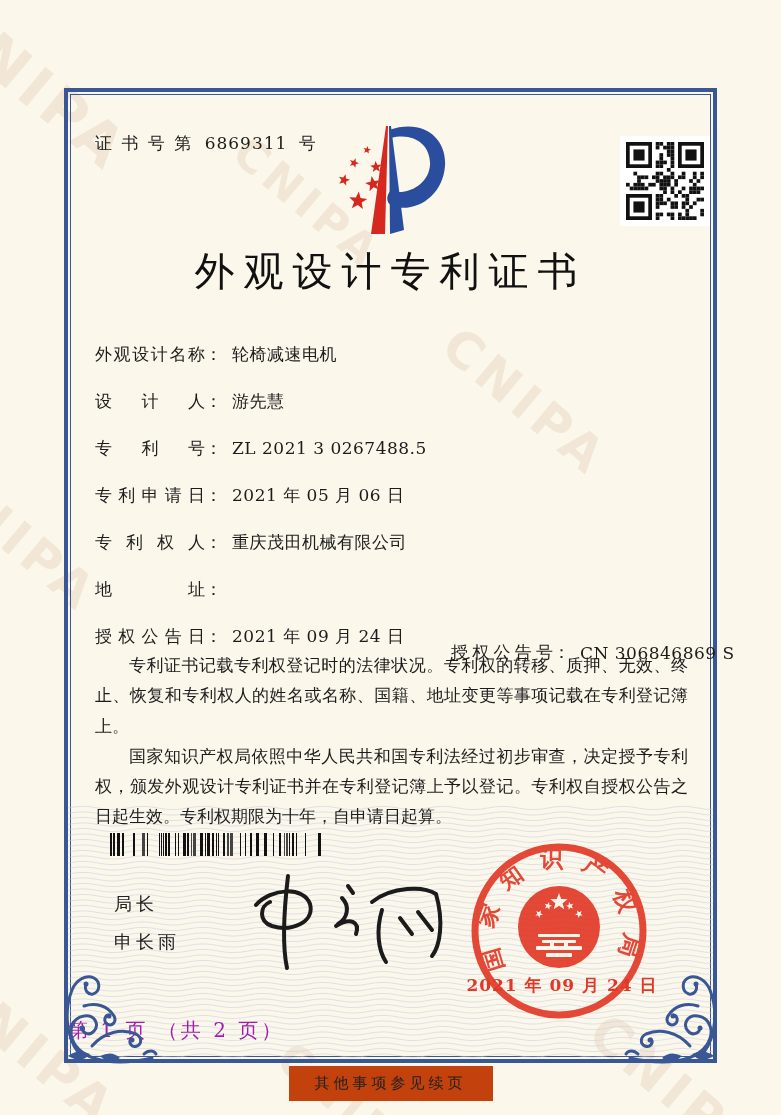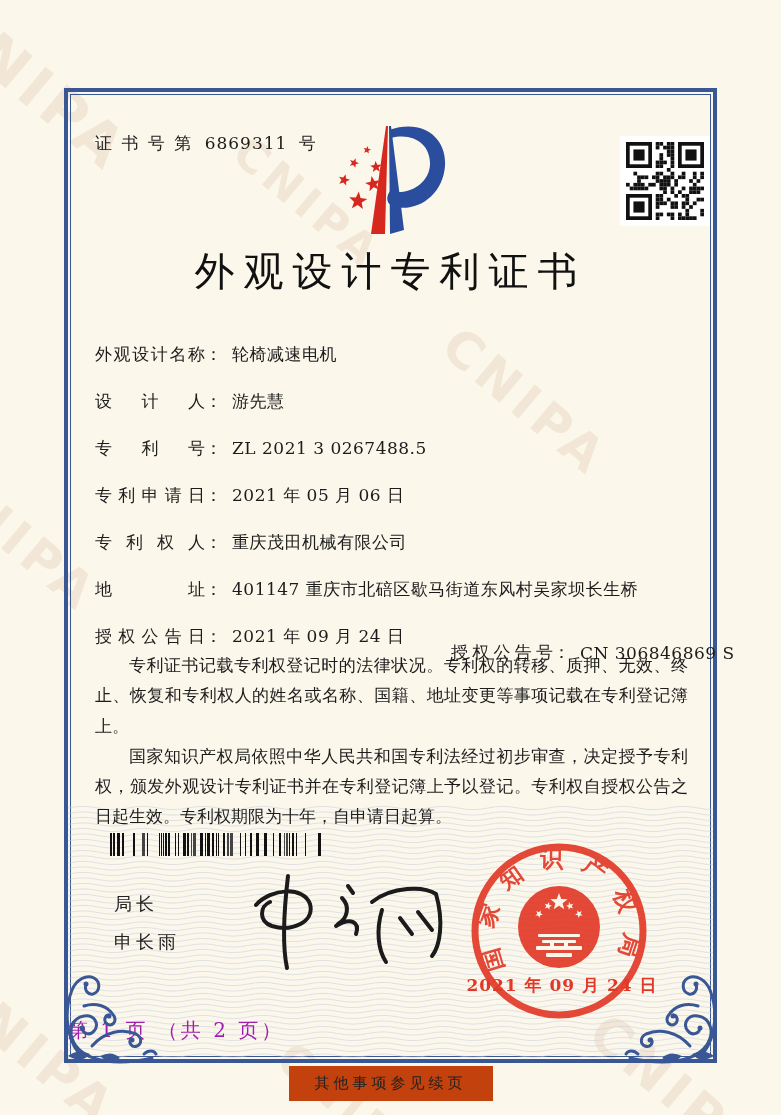--- a/index.html
+++ b/index.html
@@ -308,21 +308,20 @@
         <span class="fvalue">2021 年 05 月 06 日</span>
       </div>
       <div class="frow">
         <span class="flabel">专利权人</span>
           <span class="fcolon">：</span>
         <span class="fvalue">重庆茂田机械有限公司</span>
       </div>
       <div class="frow">
         <span class="flabel">地址</span>
           <span class="fcolon">：</span>
-        <span class="fvalue">401147 重庆市北碚区歇马街道东风村吴家坝长生桥</span>
       </div>
       <div class="frow" style="position:relative;">
         <span class="flabel">授权公告日</span>
           <span class="fcolon">：</span>
         <span class="fvalue">2021 年 09 月 24 日</span>
         <span class="grant-pair2">
           <span class="flabel">授权公告号</span>
             <span class="fcolon">：</span>
           <span class="fvalue">CN 306846869 S</span>
         </span>

